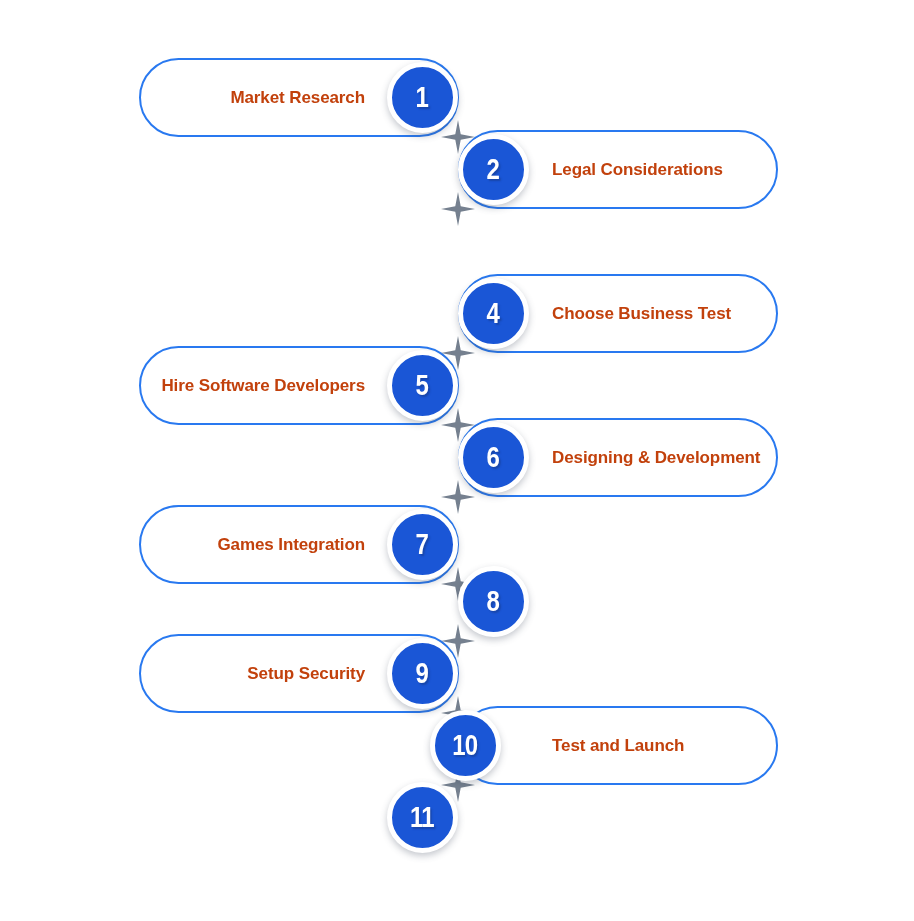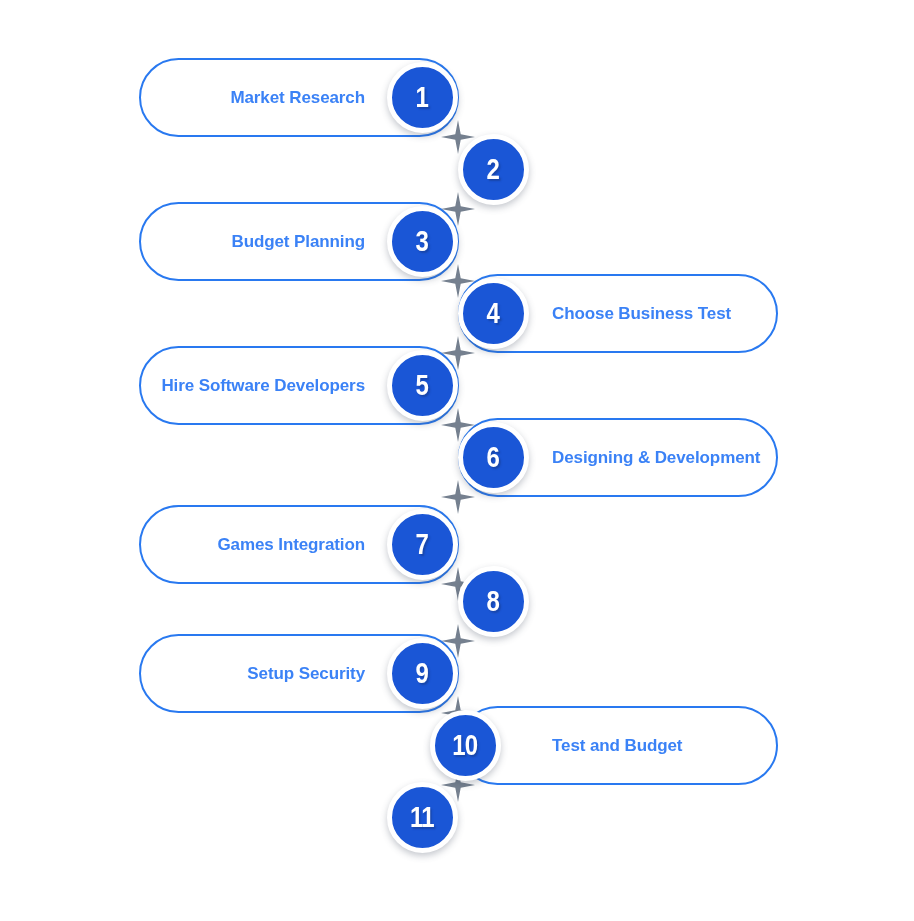--- a/index.html
+++ b/index.html
@@ -49,21 +49,21 @@
   .pill.right {
     left: 458px;
     width: 320px;
     justify-content: flex-start;
     padding-left: 92px;
   }
 
   .pill-label {
     font-size: 17px;
     font-weight: bold;
-    color: #3b82f6;
+    color: #c2410c;
     letter-spacing: -0.1px;
     white-space: nowrap;
     line-height: 1;
   }
 
   
   .connector {
     position: absolute;
     width: 34px;
     height: 34px;
@@ -121,35 +121,29 @@
     <div class="pill left">
       <span class="pill-label">Market Research</span>
     </div>
     <div class="connector" style="left:458px; top:79px;"></div>
     <div class="badge" style="left:422px; top:39px;">
       <span class="badge-number">1</span>
     </div>
   </div>
 
   <div class="step-row" style="top:130px;">
+    <div class="pill right">
+      <span class="pill-label">Legal Considerations</span>
+    </div>
     <div class="connector" style="left:458px; top:79px;"></div>
     <div class="badge" style="left:493px; top:39px;">
       <span class="badge-number">2</span>
     </div>
   </div>
 
-  <div class="step-row" style="top:202px;">
-    <div class="pill left">
-      <span class="pill-label">Budget Planning</span>
-    </div>
-    <div class="connector" style="left:458px; top:79px;"></div>
-    <div class="badge" style="left:422px; top:39px;">
-      <span class="badge-number">3</span>
-    </div>
-  </div>
 
   <div class="step-row" style="top:274px;">
     <div class="pill right">
       <span class="pill-label">Choose Business Test</span>
     </div>
     <div class="connector" style="left:458px; top:79px;"></div>
     <div class="badge" style="left:493px; top:39px;">
       <span class="badge-number">4</span>
     </div>
   </div>
@@ -196,21 +190,21 @@
       <span class="pill-label">Setup Security</span>
     </div>
     <div class="connector" style="left:458px; top:79px;"></div>
     <div class="badge" style="left:422px; top:39px;">
       <span class="badge-number">9</span>
     </div>
   </div>
 
   <div class="step-row" style="top:706px;">
     <div class="pill right">
-      <span class="pill-label">Test and Budget</span>
+      <span class="pill-label">Test and Launch</span>
     </div>
     <div class="connector" style="left:458px; top:79px;"></div>
     <div class="badge" style="left:465px; top:39px;">
       <span class="badge-number">10</span>
     </div>
   </div>
 
   <div class="step-row" style="top:778px;">
     <div class="badge" style="left:422px; top:39px;">
       <span class="badge-number">11</span>

